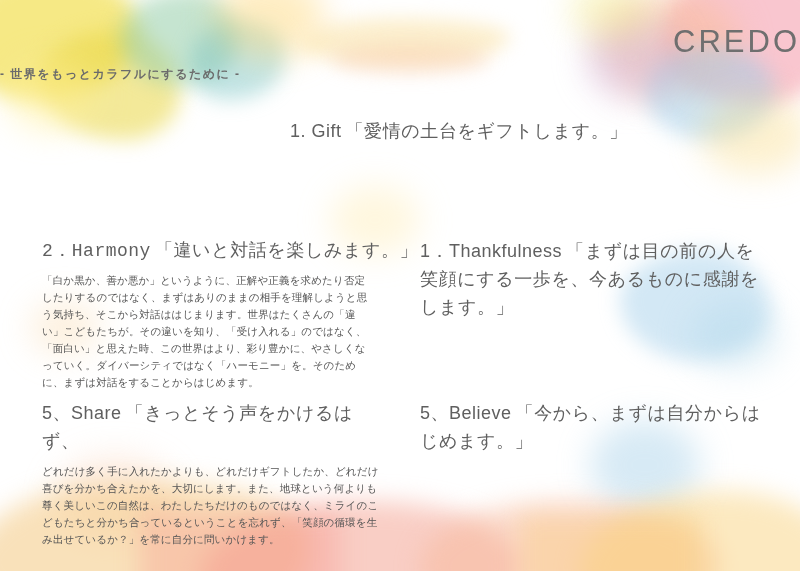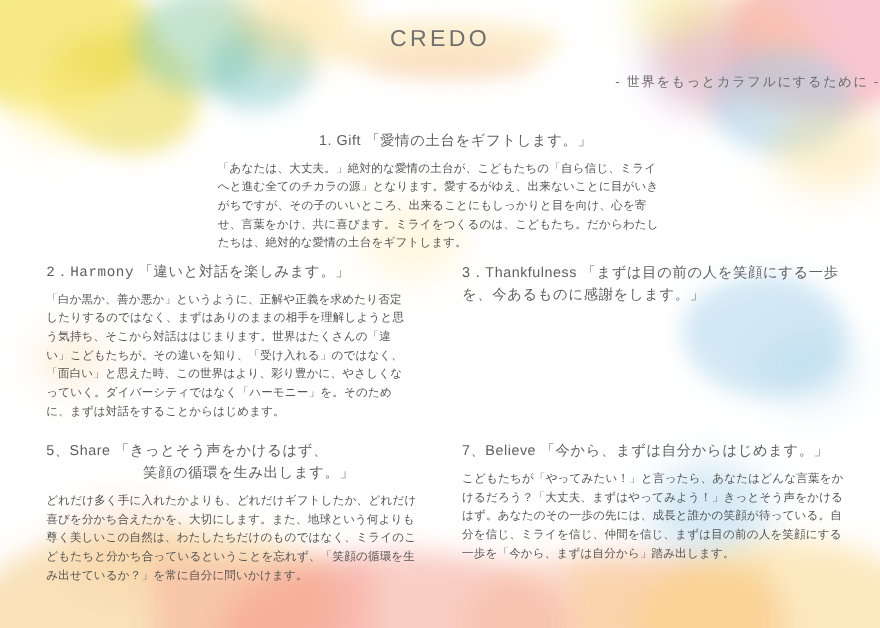--- a/index.html
+++ b/index.html
@@ -64,36 +64,37 @@
   #bot3 { position: absolute; left: 420px;  bottom: -60px; width: 300px; height: 130px; background: rgba(247,185,155,0.5); border-radius: 48% 52% 55% 45% / 50% 50% 50% 50%; filter: blur(12px); }
   #bot4 { position: absolute; right: -40px; bottom: -70px; width: 260px; height: 150px; background: rgba(250,215,140,0.55); border-radius: 55% 45% 50% 50% / 55% 45% 55% 45%; filter: blur(12px); }
   #bot5 { position: absolute; left: 140px;  bottom: -30px; width: 200px; height: 90px;  background: rgba(246,150,140,0.35); filter: blur(12px); }
   #bot6 { position: absolute; left: 520px;  bottom: -25px; width: 180px; height: 80px;  background: rgba(249,200,120,0.4); filter: blur(12px); }
 
   
   #content { position: relative; z-index: 5; width: 800px; height: 571px; }
 
   #title {
     position: absolute; left: 0; right: 0; top: 24px;
-    text-align: center;
-    font-size: 21px;
+    text-align: right;
+    font-size: 31px;
     letter-spacing: 3px;
     color: #6f6f6f;
     font-family: "Liberation Sans", sans-serif;
   }
   #subtitle {
     position: absolute; left: 0; right: 0; top: 66px;
-    text-align: right;
+    text-align: left;
     font-size: 12px;
     letter-spacing: 1.5px;
     color: #6b6b6b;
+    font-weight: bold;
   }
 
   .section-head {
-    font-size: 13px;
+    font-size: 18px;
     color: #5f5f5f;
     letter-spacing: 0.6px;
     line-height: 1.55;
     margin: 0 0 7px 0;
     white-space: nowrap;
   }
   .section-head.wrap { white-space: normal; }
   .num { letter-spacing: 0.5px; }
   .quote { margin-left: 4px; }
 
@@ -152,45 +153,42 @@
 
   <div id="content">
 
     <div id="title">CREDO</div>
     <div id="subtitle">- 世界をもっとカラフルにするために -</div>
 
     <div class="sec" id="sec1">
       <div class="section-head">
         <span class="num">1. Gift</span><span class="quote">「愛情の土台をギフトします。」</span>
       </div>
-      <p class="body-text">「あなたは、大丈夫。」絶対的な愛情の土台が、こどもたちの「自ら信じ、ミライへと進む全てのチカラの源」となります。愛するがゆえ、出来ないことに目がいきがちですが、その子のいいところ、出来ることにもしっかりと目を向け、心を寄せ、言葉をかけ、共に喜びます。ミライをつくるのは、こどもたち。だからわたしたちは、絶対的な愛情の土台をギフトします。</p>
     </div>
 
     <div class="sec" id="sec2">
       <div class="section-head">
         <span class="num">2．Harmony</span><span class="quote">「違いと対話を楽しみます。」</span>
       </div>
       <p class="body-text">「白か黒か、善か悪か」というように、正解や正義を求めたり否定したりするのではなく、まずはありのままの相手を理解しようと思う気持ち、そこから対話ははじまります。世界はたくさんの「違い」こどもたちが。その違いを知り、「受け入れる」のではなく、「面白い」と思えた時、この世界はより、彩り豊かに、やさしくなっていく。ダイバーシティではなく「ハーモニー」を。そのために、まずは対話をすることからはじめます。</p>
     </div>
 
     <div class="sec" id="sec3">
       <div class="section-head wrap">
-        <span class="num">3．Thankfulness</span><span class="quote">「まずは目の前の人を笑顔にする一歩を、今あるものに感謝をします。」</span>
+        <span class="num">1．Thankfulness</span><span class="quote">「まずは目の前の人を笑顔にする一歩を、今あるものに感謝をします。」</span>
       </div>
     </div>
 
     <div class="sec" id="sec4">
       <div class="section-head wrap">
         <span class="num">5、Share</span><span class="quote">「きっとそう声をかけるはず、</span>
-        <span class="head-line2">笑顔の循環を生み出します。」</span>
       </div>
       <p class="body-text">どれだけ多く手に入れたかよりも、どれだけギフトしたか、どれだけ喜びを分かち合えたかを、大切にします。また、地球という何よりも尊く美しいこの自然は、わたしたちだけのものではなく、ミライのこどもたちと分かち合っているということを忘れず、「笑顔の循環を生み出せているか？」を常に自分に問いかけます。</p>
     </div>
 
     <div class="sec" id="sec5">
       <div class="section-head wrap">
-        <span class="num">7、Believe</span><span class="quote">「今から、まずは自分からはじめます。」</span>
+        <span class="num">5、Believe</span><span class="quote">「今から、まずは自分からはじめます。」</span>
       </div>
-      <p class="body-text">こどもたちが「やってみたい！」と言ったら、あなたはどんな言葉をかけるだろう？「大丈夫、まずはやってみよう！」きっとそう声をかけるはず。あなたのその一歩の先には、成長と誰かの笑顔が待っている。自分を信じ、ミライを信じ、仲間を信じ、まずは目の前の人を笑顔にする一歩を「今から、まずは自分から」踏み出します。</p>
     </div>
 
   </div>
 </div>
 
 </body></html>

